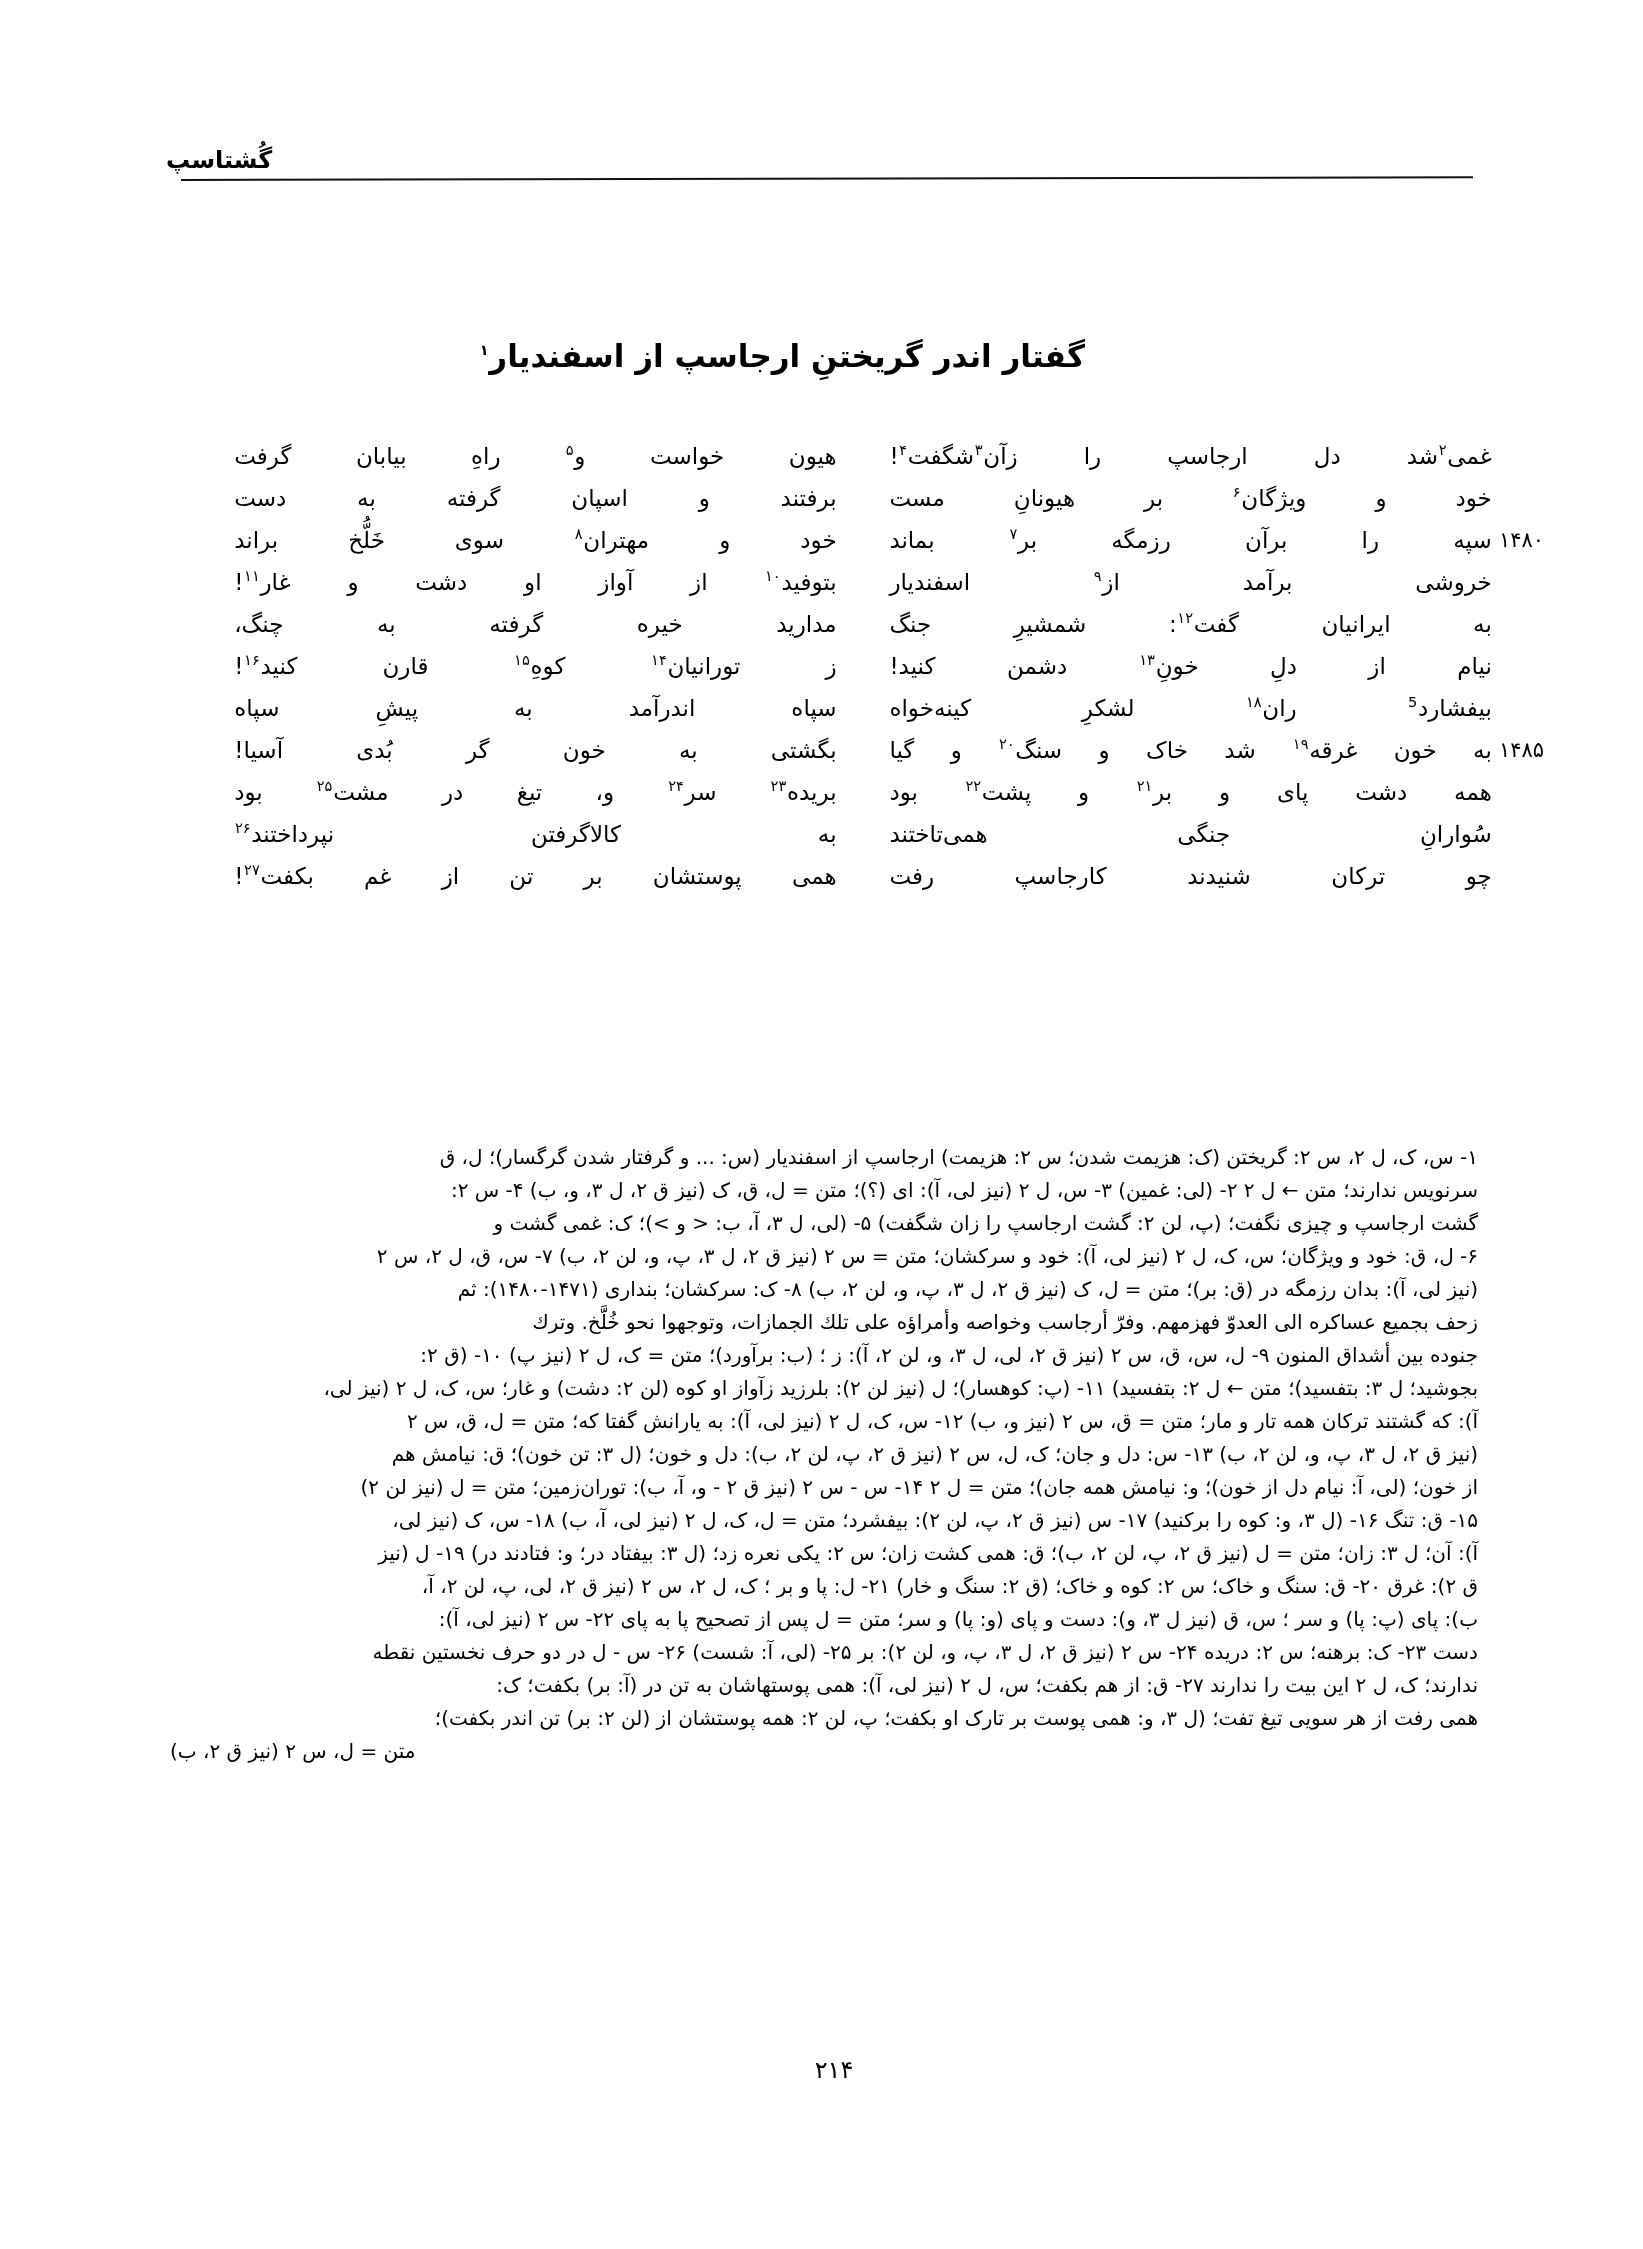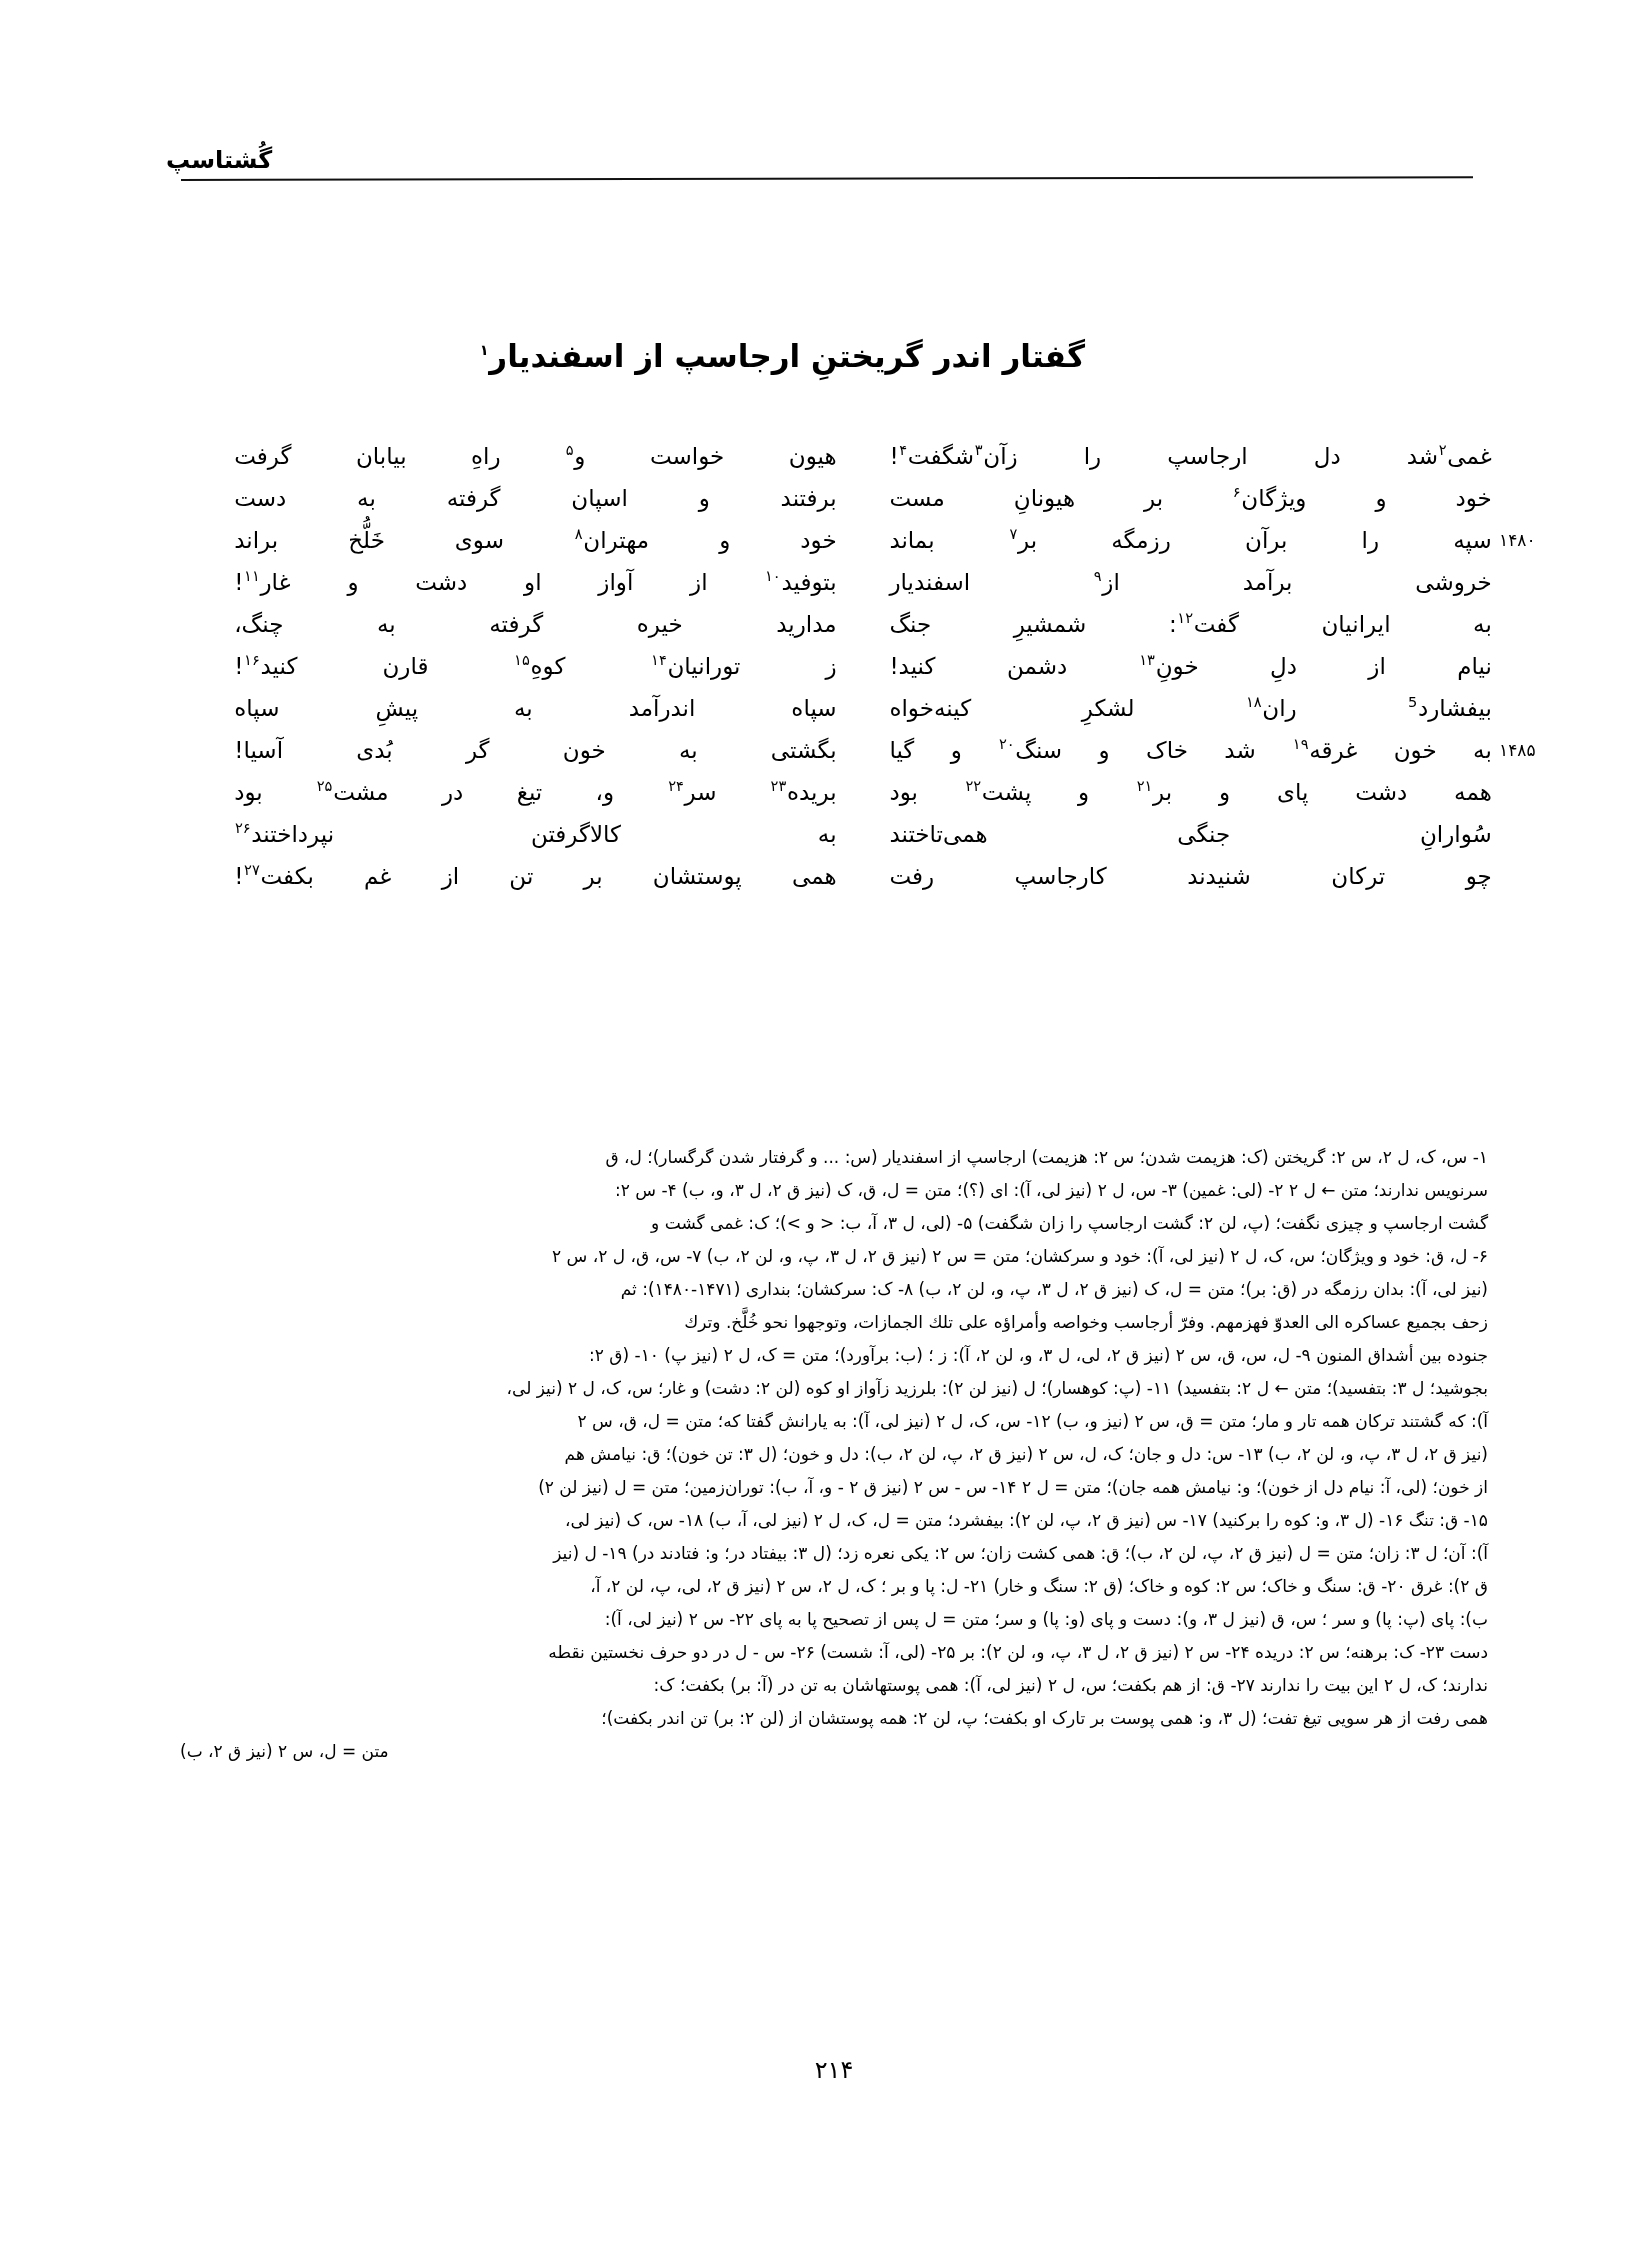--- a/index.html
+++ b/index.html
@@ -42,21 +42,21 @@
   }
   .couplet{
     display:flex;flex-direction:row;
     align-items:flex-start;
     height:42px;
     position:relative;
   }
   .linenum{
     position:absolute;right:-64px;top:0;
     width:61px;text-align:left;
-    font-size:17px;line-height:42px;
+    font-size:21px;line-height:42px;
     direction:rtl;
   }
   .hemistich{
     width:50%;
     box-sizing:border-box;
     font-size:23px;line-height:42px;
     white-space:nowrap;
     direction:rtl;
     text-align:justify;
     text-align-last:justify;
@@ -73,23 +73,23 @@
   }
   sup.fn{
     font-size:14.6px;
     vertical-align:super;
     line-height:0;
     margin:0 0.7px;
   }
 
   
   #apparatus{
-    position:absolute;top:1141px;left:180px;width:1308px;
+    position:absolute;top:1141px;left:170px;width:1308px;
     direction:rtl;
-    font-size:17px;
+    font-size:20px;
     line-height:33px;
     text-align:justify;
     text-align-last:right;
   }
   #apparatus p{margin:0;padding:0;}
   #apparatus .arabic-quote{
     text-align:justify;
     text-align-last:right;
   }
   #apparatus .tail{

